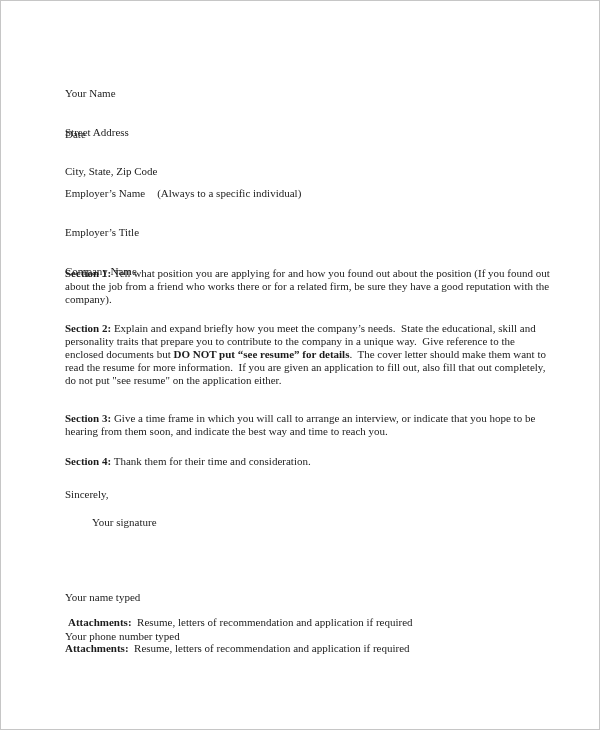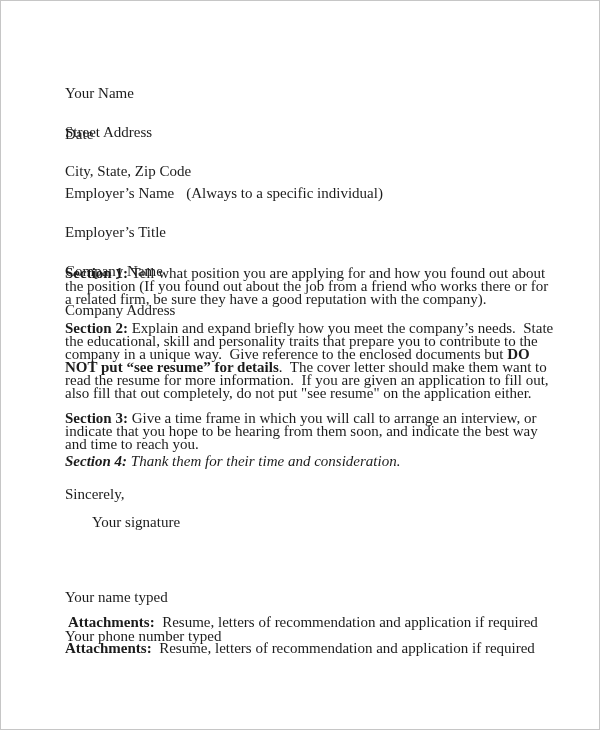--- a/index.html
+++ b/index.html
@@ -8,41 +8,41 @@
     background: #ffffff;
   }
   .page {
     position: relative;
     width: 600px;
     height: 730px;
     box-sizing: border-box;
     background: #ffffff;
     border: 1px solid #c6c6c6;
     font-family: "Liberation Serif", "DejaVu Serif", serif;
-    font-size: 15px;
+    font-size: 11px;
     line-height: 13px;
     color: #1c1c1c;
     overflow: hidden;
   }
   .block {
     position: absolute;
     left: 64px;
     width: 490px;
     white-space: pre-wrap;
   }
   .b { font-weight: 700; }
   .note { margin-left: 12px; }
   .sender     { top: 60px; }
   .date       { top: 127px; }
   .recipient  { top: 160px; }
   .salutation { top: 231px; }
   .s1         { top: 266px; }
   .s2         { top: 321px; }
   .s3         { top: 411px; }
-  .s4         { top: 454px; font-style: italic; }
+  .s4         { top: 454px; }
   .sincerely  { top: 487px; }
   .signature  { top: 515px; margin-left: 27px; }
   .typed      { top: 564px; }
   .att1       { top: 615px; left: 67px; }
   .att2       { top: 641px; }
 </style>
 </head>
 <body>
 
 <div class="page">
@@ -52,21 +52,20 @@
     <div>Street Address</div>
     <div>City, State, Zip Code</div>
   </div>
 
   <div class="block date">Date</div>
 
   <div class="block recipient">
     <div><span>Employer’s Name</span><span class="note">(Always to a specific individual)</span></div>
     <div>Employer’s Title</div>
     <div>Company Name</div>
-    <div>Company Address</div>
   </div>
 
 
   <div class="block s1"><span class="b">Section 1:</span><span> Tell what position you are applying for and how you found out about the position (If you found out about the job from a friend who works there or for a related firm, be sure they have a good reputation with the company).</span></div>
 
   <div class="block s2"><span class="b">Section 2:</span><span> Explain and expand briefly how you meet the company’s needs.  State the educational, skill and personality traits that prepare you to contribute to the company in a unique way.  Give reference to the enclosed documents but </span><span class="b">DO NOT put “see resume” for details</span><span>.  The cover letter should make them want to read the resume for more information.  If you are given an application to fill out, also fill that out completely, do not put "see resume" on the application either.</span></div>
 
   <div class="block s3"><span class="b">Section 3:</span><span> Give a time frame in which you will call to arrange an interview, or indicate that you hope to be hearing from them soon, and indicate the best way and time to reach you.</span></div>
 
   <div class="block s4"><span class="b">Section 4:</span><span> Thank them for their time and consideration.</span></div>

